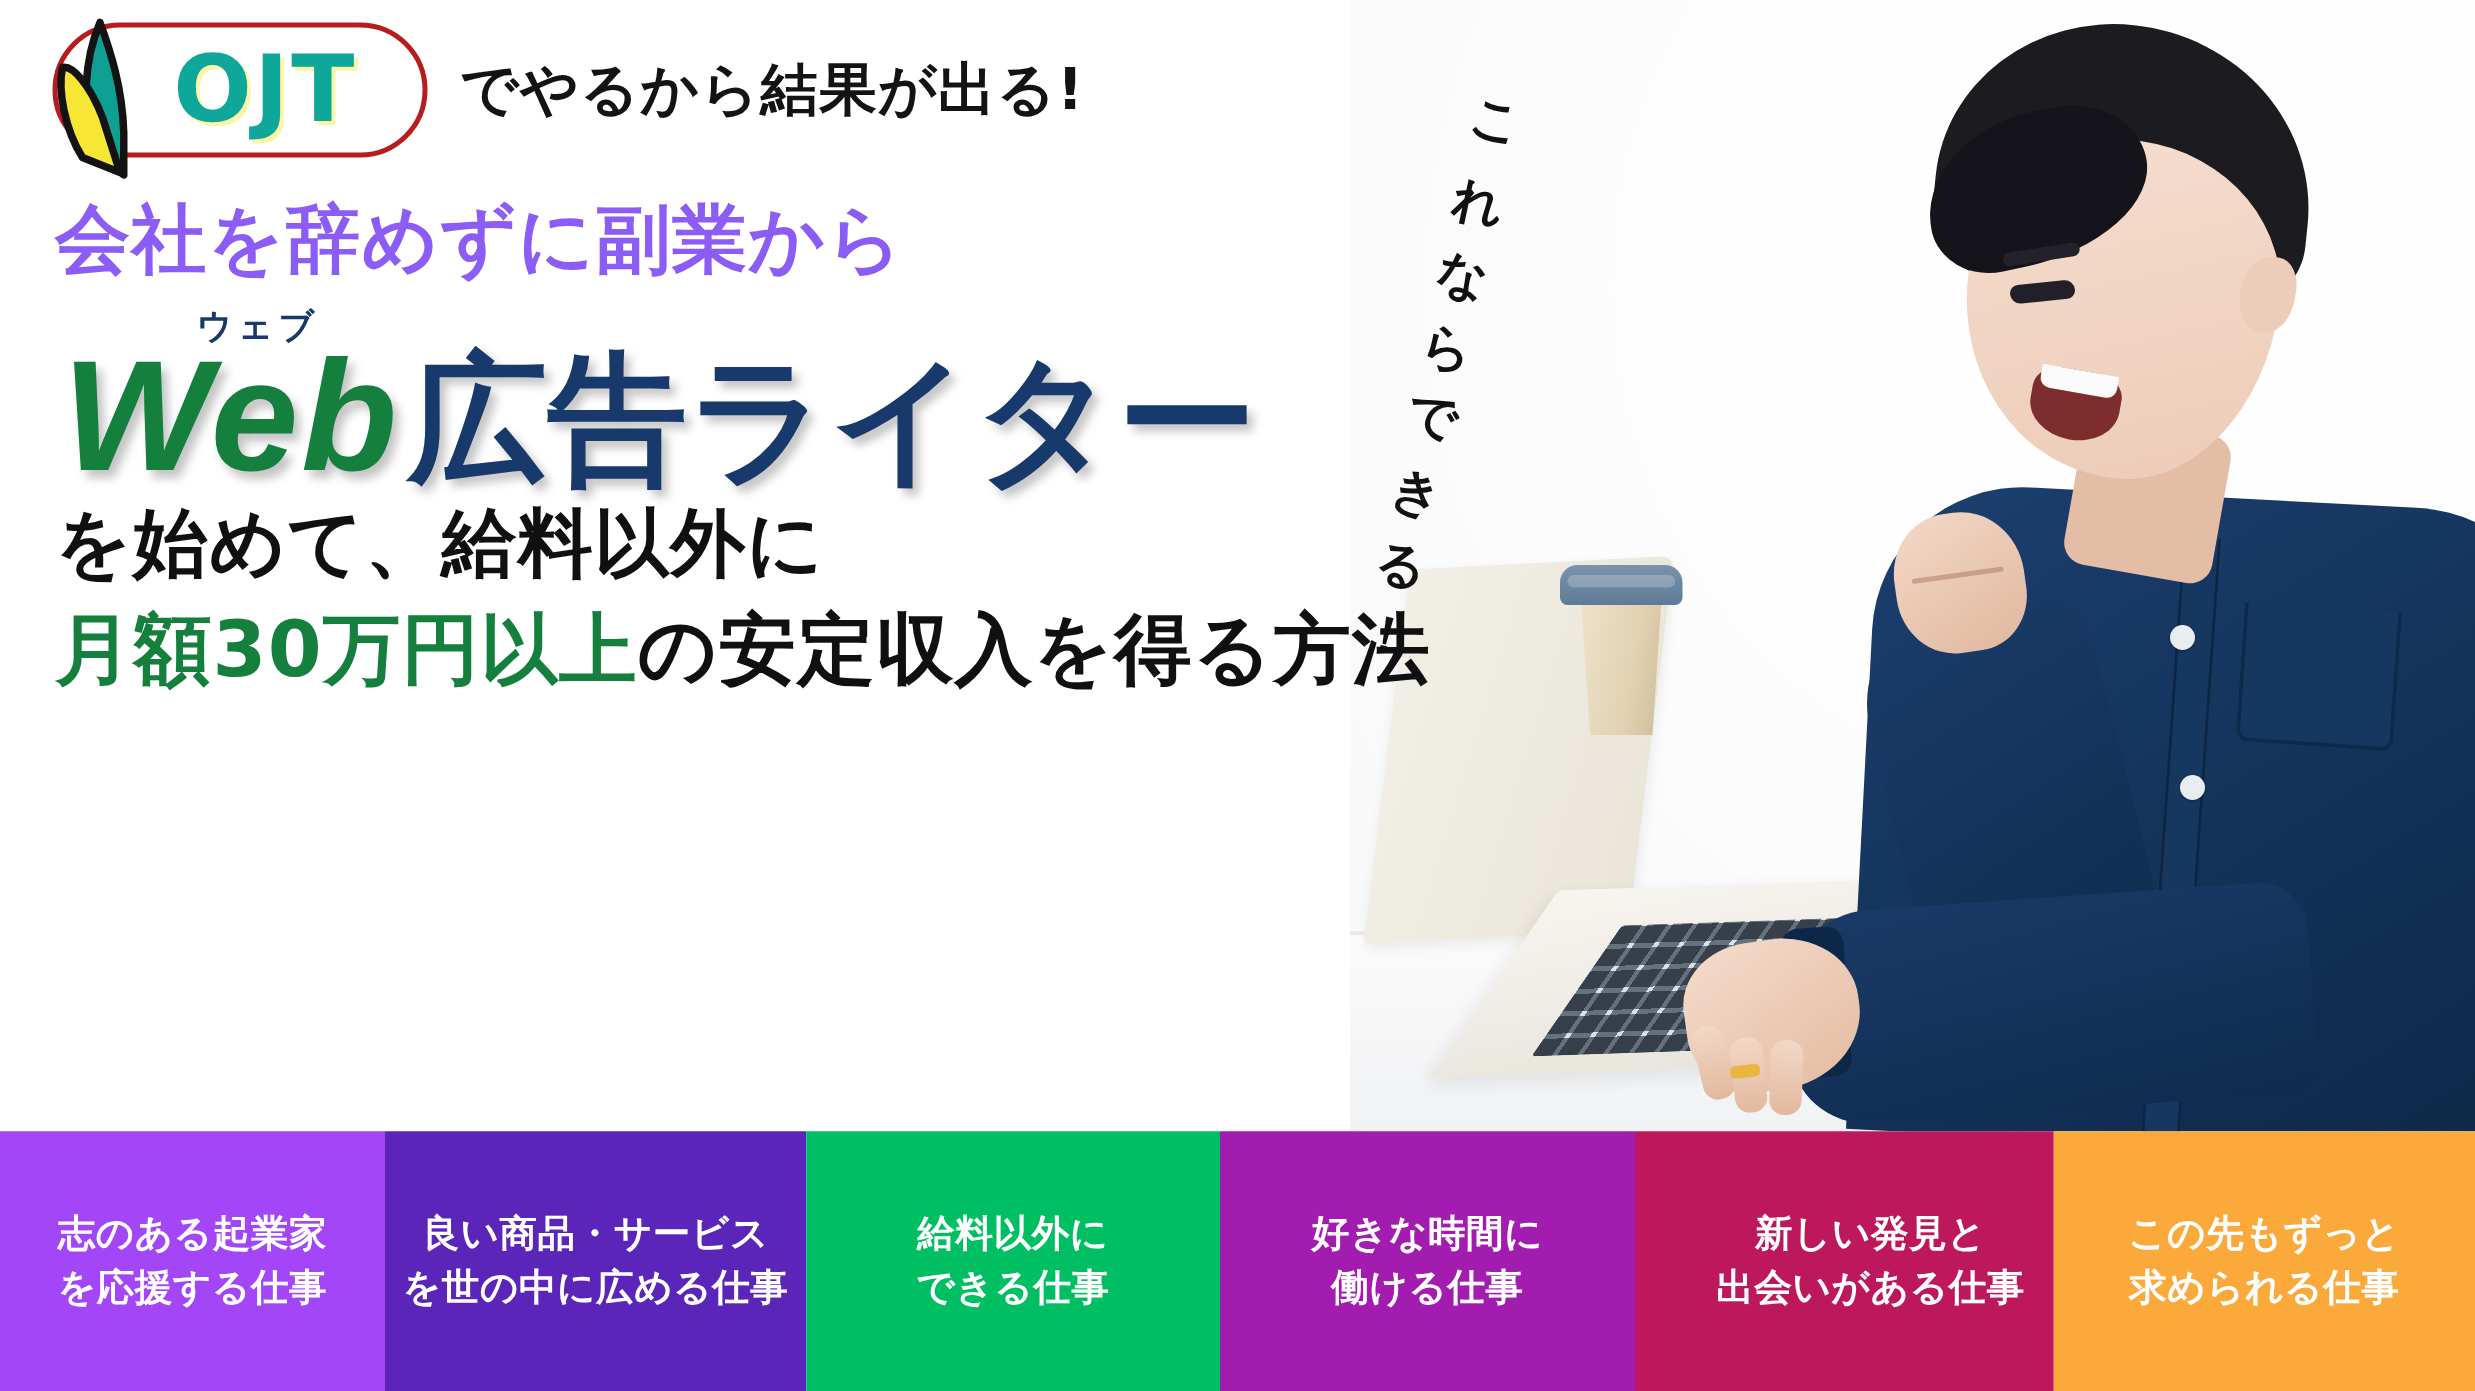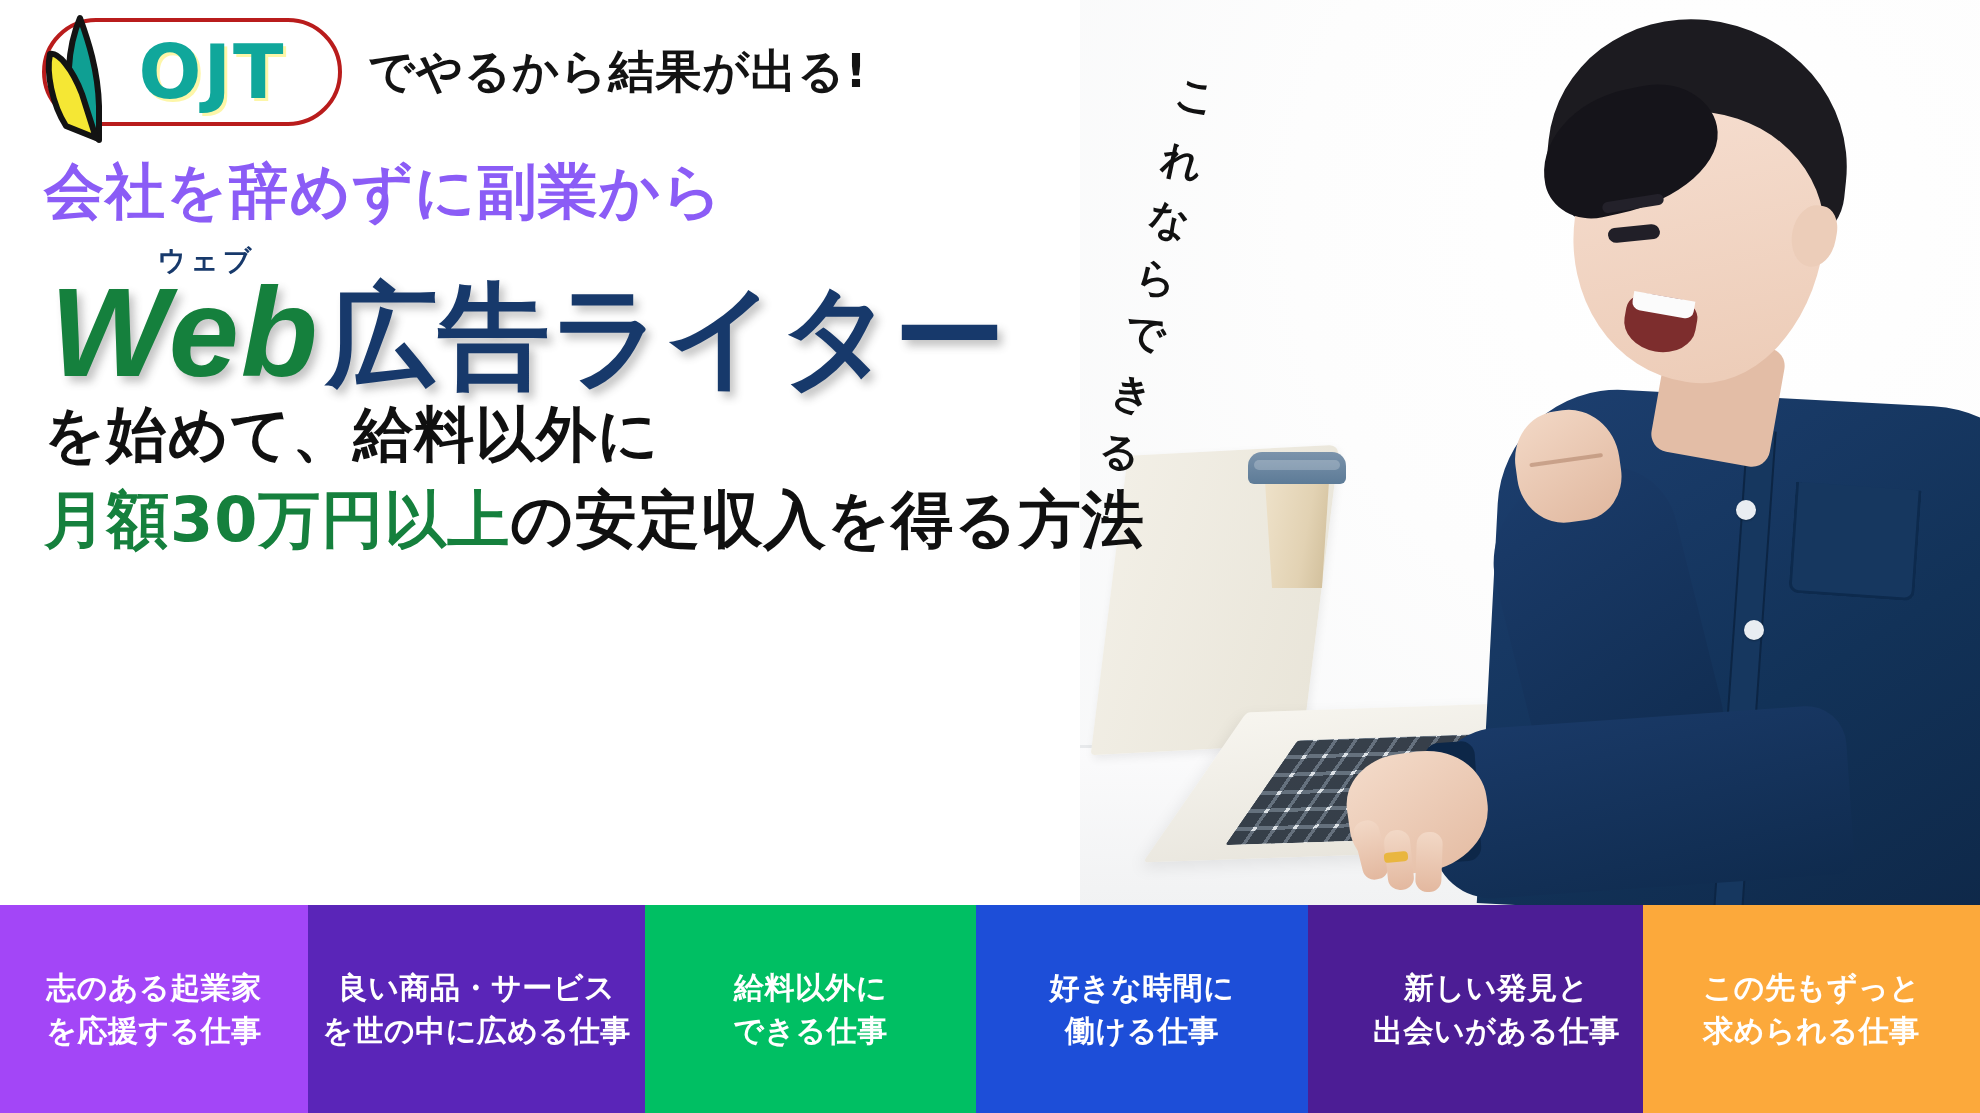--- a/index.html
+++ b/index.html
@@ -576,27 +576,27 @@
         <span>良い商品・サービス</span>
         <span>を世の中に広める仕事</span>
       </div>
     </div>
     <div class="bar" style="background: rgb(0, 191, 99); flex: 0 0 331px;">
       <div>
         <span>給料以外に</span>
         <span>できる仕事</span>
       </div>
     </div>
-    <div class="bar" style="background: #1d4ed8; flex: 0 0 332px;">
+    <div class="bar" style="background: #a21caf; flex: 0 0 332px;">
       <div>
         <span>好きな時間に</span>
         <span>働ける仕事</span>
       </div>
     </div>
-    <div class="bar" style="background: #4c1d95; flex: 0 0 335px; padding-left: 48px;">
+    <div class="bar" style="background: #be185d; flex: 0 0 335px; padding-left: 48px;">
       <div>
         <span>新しい発見と</span>
         <span>出会いがある仕事</span>
       </div>
     </div>
     <div class="bar" style="background: rgb(252, 169, 59); flex: 0 0 337px;">
       <div>
         <span>この先もずっと</span>
         <span>求められる仕事</span>
       </div>

